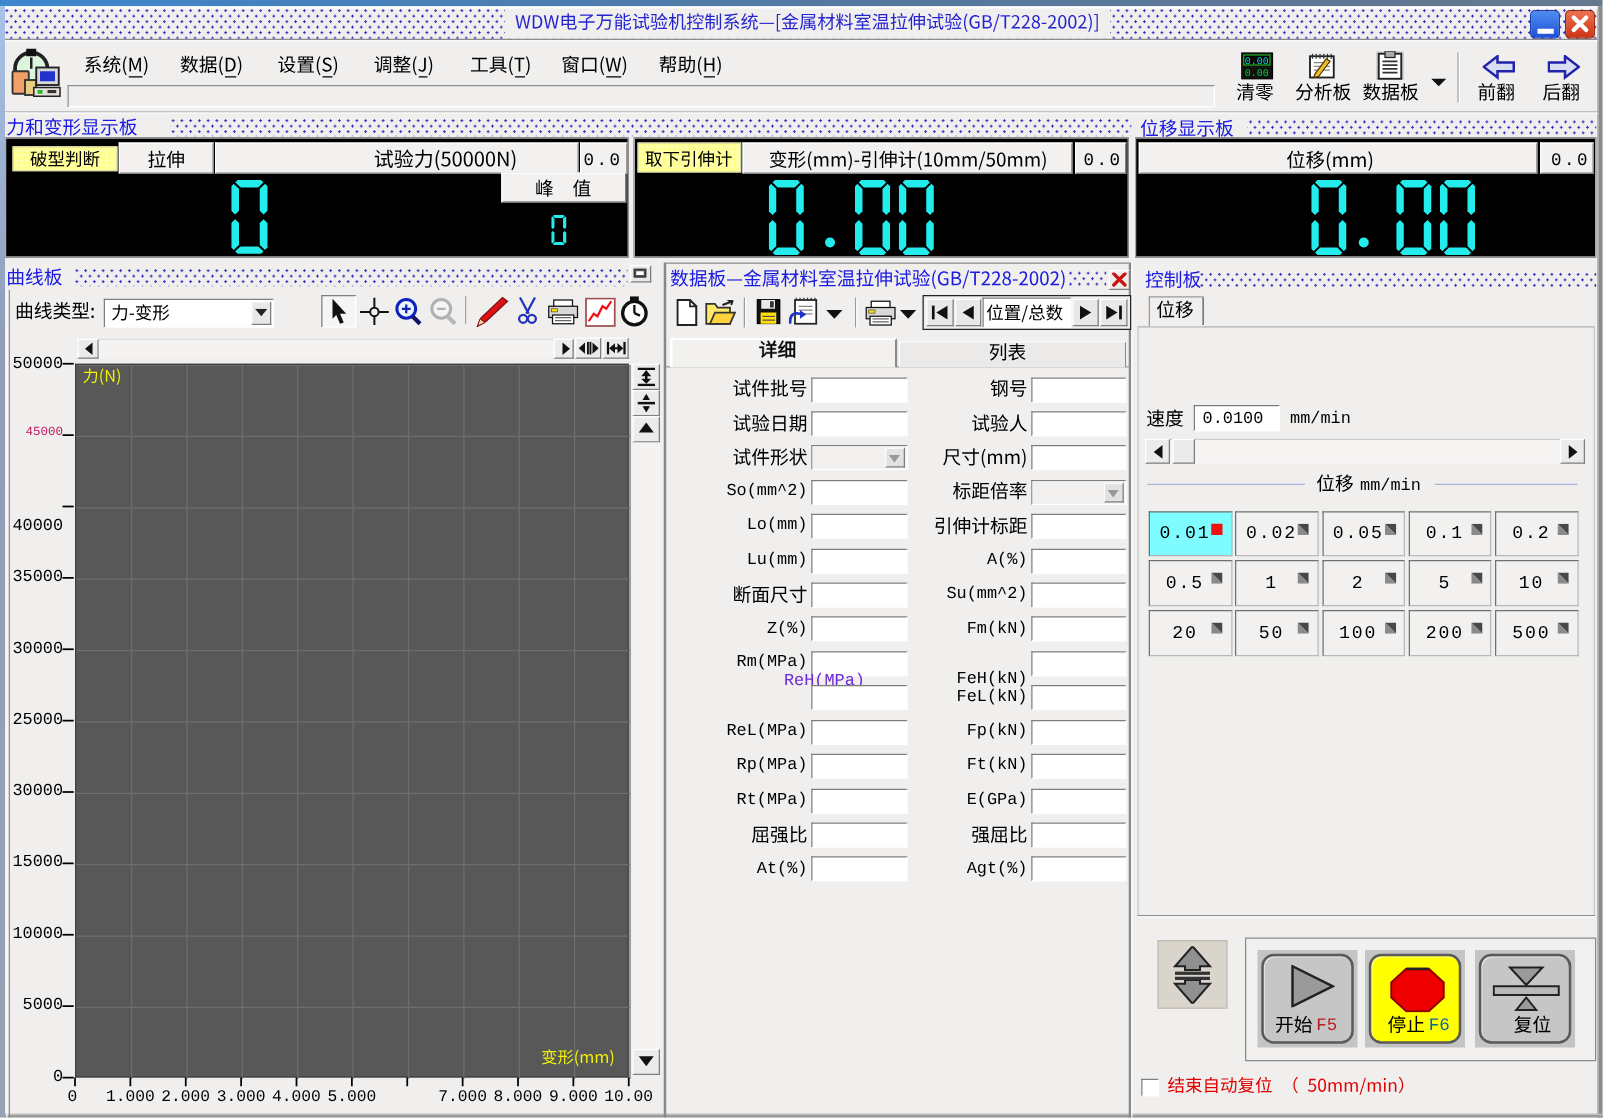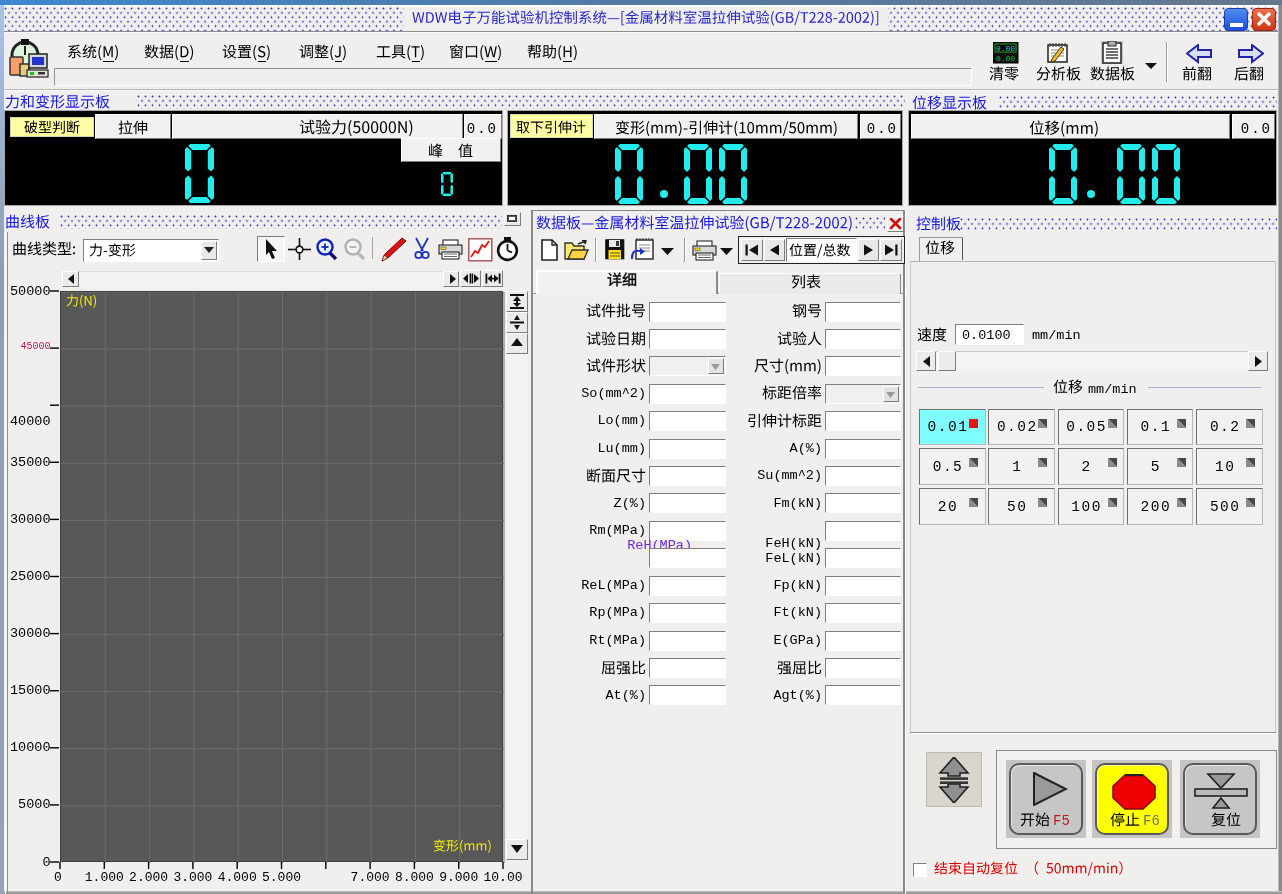--- a/index.html
+++ b/index.html
@@ -1089,21 +1089,21 @@
 <svg style="position:absolute;left:1112px;top:774px" width="44" height="36">
     <polygon points="13,1 31,1 43,12 43,24 31,35 13,35 1,24 1,12" fill="#ee0000" stroke="#8a0000" stroke-width="1.5"></polygon>
     <line x1="13" y1="1" x2="31" y2="1" stroke="#222" stroke-width="2.5"></line>
   </svg>
 <svg class="k " style="left:1110.0px;top:812.0px" width="31.0" height="17.0">
     <g fill="#000" transform="translate(0,13.20) scale(0.01500,-0.01500)">
       <use href="#q114" x="0"></use>
       <use href="#q115" x="1000"></use>
     </g>
   </svg>
-<div style="position:absolute;left:1143px;top:813px;font-family:'Liberation Mono',monospace;font-size:14px;color:#737373;white-space:pre;">F6</div>
+<div style="position:absolute;left:1143px;top:813px;font-family:'Liberation Mono',monospace;font-size:14px;color:#0369a1;white-space:pre;">F6</div>
 <div style="position:absolute;left:1180px;top:760px;width:80px;height:78px;background:#c4c4c4"></div>
 <div style="position:absolute;left:1183px;top:763px;width:74px;height:72px;background:#c6c6c6;border:2px solid #5a5a5a;border-radius:10px;box-sizing:border-box;box-shadow:inset 1px 1px 0 #ffffff88"></div>
 <svg style="position:absolute;left:1194px;top:772px" width="54" height="38">
     <g fill="#9a9a9a" stroke="#222" stroke-width="1.6">
       <polygon points="14,2 40,2 27,16"></polygon>
       <polygon points="19,36 35,36 27,26"></polygon>
     </g>
     <rect x="1" y="17" width="52" height="7" fill="#b8b8b8" stroke="#222" stroke-width="1.6"></rect>
   </svg>
 <svg class="k " style="left:1211.0px;top:812.0px" width="31.0" height="17.0">

